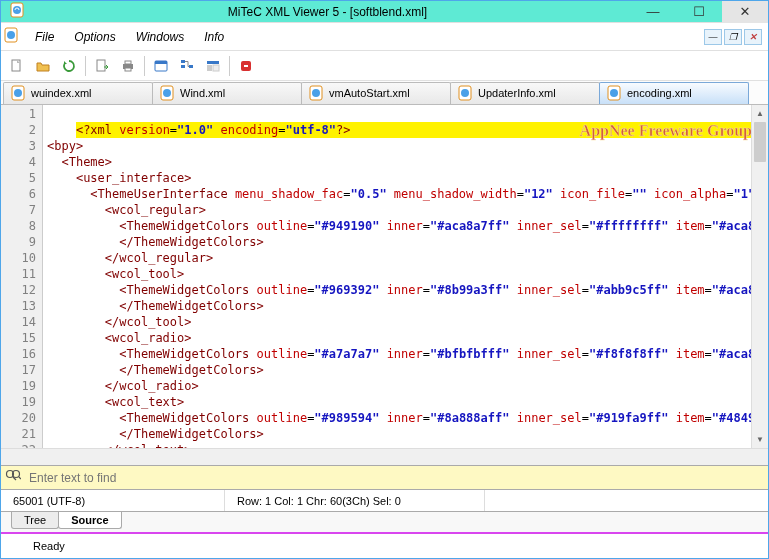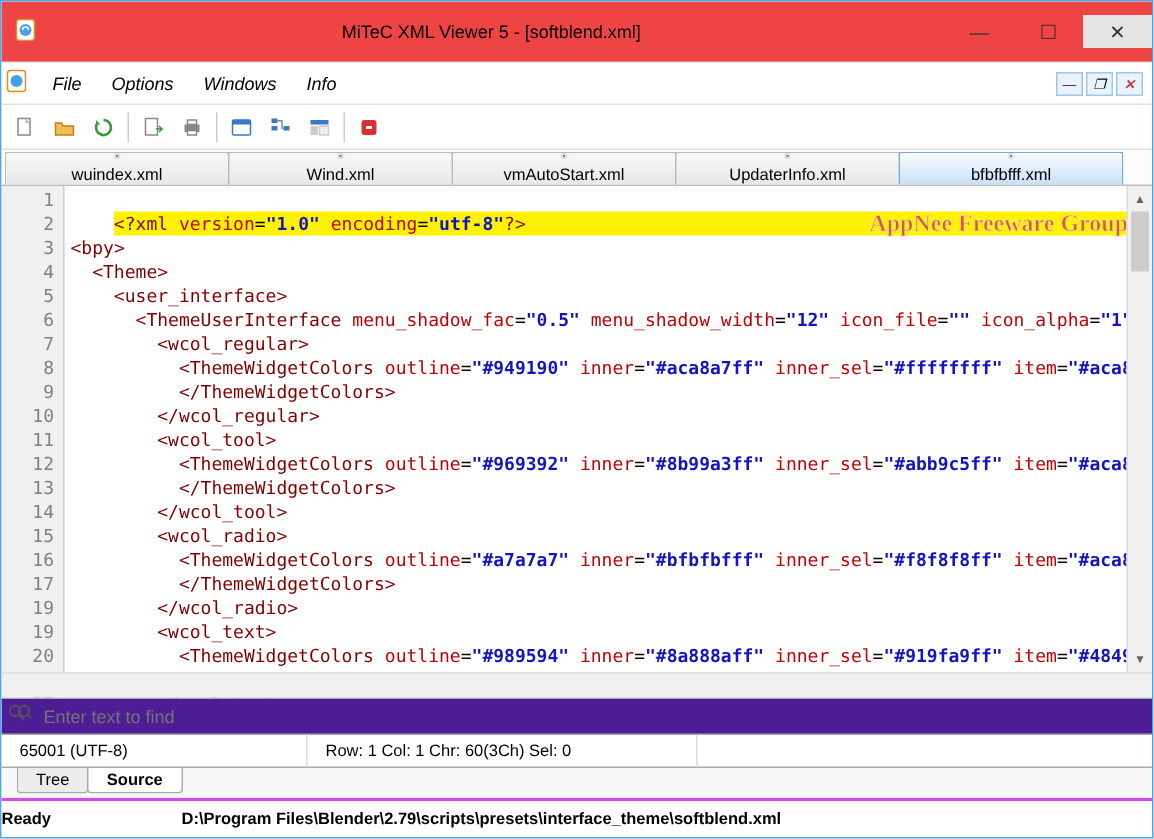--- a/index.html
+++ b/index.html
@@ -1,52 +1,52 @@
 <!DOCTYPE html>
 <html><head>
 <meta charset="utf-8">
 <style>
 * { margin: 0; padding: 0; box-sizing: border-box; }
 body { font-family: "Segoe UI", Arial, sans-serif; font-size: 12px; background: #fff; width: 769px; height: 559px; overflow: hidden; border: 1px solid #4ea6ea; display: flex; flex-direction: column; }
-.titlebar { height: 41px; background: #ef4444; display: flex; align-items: center; border-bottom: 1px solid #e0e0e0; }
+.titlebar { height: 22px; background: #5eead4; display: flex; align-items: center; border-bottom: 1px solid #e0e0e0; }
 .titlebar .icon { margin-left: 8px; }
 .titlebar .title { flex: 1; text-align: center; font-size: 12px; color: #000; }
 .winbtns { display: flex; }
 .winbtn { width: 46px; height: 22px; display: flex; align-items: center; justify-content: center; font-size: 13px; color: #333; }
 .winbtn.close { background: #e5e5e5; }
 .menubar { height: 28px; display: flex; align-items: center; padding: 0 2px; background: #fff; border-bottom: 1px solid #e0e0e0; font-style: italic; }
 .menubar .icon { margin-right: 6px; }
 .menubar .menuitem { padding: 4px 10px; font-size: 12px; color: #000; }
 .mdi-btns { margin-left: auto; display: flex; gap: 2px; padding-right: 4px; }
 .mdi-btn { width: 18px; height: 16px; border: 1px solid #9cc8e8; background: #e8f3fb; display: flex; align-items: center; justify-content: center; font-size: 9px; }
 .mdi-btn.x { background: #e8f3fb; color: #c04040; font-weight: bold; }
 .toolbar { height: 30px; display: flex; align-items: center; padding: 2px 4px; gap: 2px; background: #fff; border-bottom: 1px solid #e0e0e0; }
 .tbtn { width: 24px; height: 24px; display: flex; align-items: center; justify-content: center; border-radius: 2px; }
 .tsep { width: 1px; height: 20px; background: #ccc; margin: 0 2px; }
 .tabs { height: 24px; display: flex; align-items: center; padding: 0 2px; gap: 0; background: #fcfcfc; border-bottom: 1px solid #bbb; }
-.tab { width: 150px; height: 22px; border: 1px solid #bbb; border-bottom: none; background: linear-gradient(#f8f8f8,#e8e8e8); display: flex; align-items: center; padding: 0 6px; gap: 5px; font-size: 11px; margin-right: -1px; border-radius: 2px 2px 0 0; flex-direction: column; }
+.tab { width: 150px; height: 22px; border: 1px solid #bbb; border-bottom: none; background: linear-gradient(#f8f8f8,#e8e8e8); display: flex; align-items: center; padding: 0 6px; gap: 5px; font-size: 11px; margin-right: -1px; border-radius: 2px 2px 0 0; }
 .tab.active { background: linear-gradient(#f8fbff,#c8e0f8); border-color: #7aa8d8; }
 .editor-wrap { flex: 1; display: flex; overflow: hidden; position: relative; border-bottom: 1px solid #aaa; }
 .gutter { width: 42px; background: #f0f0f0; border-right: 1px solid #ccc; color: #808080; font-family: Consolas, monospace; font-size: 12px; text-align: right; padding: 1px 6px 0 0; line-height: 16px; }
 .code { flex: 1; font-family: Consolas, monospace; font-size: 12px; line-height: 16px; white-space: pre; overflow: hidden; padding: 1px 0 0 4px; position: relative; }
 .code .hl { background: #fff200; display: inline-block; width: calc(100% - 4px); }
 .watermark { position: absolute; right: 12px; top: 18px; font-family: "Comic Sans MS", cursive; font-size: 16px; font-weight: bold; color: #c44; -webkit-text-stroke: 0.5px #f8e0a0; opacity: 0.85; pointer-events: none; }
 .scroll-v { position: absolute; right: 0; top: 0; width: 17px; bottom: 17px; background: #f0f0f0; border-left: 1px solid #ddd; }
 .scroll-v .thumb { position: absolute; left: 2px; right: 2px; top: 17px; height: 40px; background: #cdcdcd; border-radius: 1px; }
 .scroll-v .arr { position: absolute; left: 0; right: 0; height: 17px; display: flex; align-items: center; justify-content: center; font-size: 8px; color: #666; }
 .scroll-h { position: absolute; left: 0; right: 0; bottom: 0; height: 17px; background: #f0f0f0; border-top: 1px solid #ddd; }
-.searchbar { height: 24px; border-bottom: 1px solid #aaa; display: flex; align-items: center; padding: 0 4px; gap: 6px; background: #4c1d95; }
+.searchbar { height: 24px; border-bottom: 1px solid #aaa; display: flex; align-items: center; padding: 0 4px; gap: 6px; background: #fef9c3; }
 .searchbar input { flex: 1; border: none; outline: none; font-size: 12px; color: #888; background: transparent; padding-left: 2px;}
 .statusbar { height: 22px; border-bottom: 1px solid #aaa; display: flex; align-items: center; font-size: 11px; background: #fff; }
 .statusbar .cell { padding: 0 12px; height: 100%; display: flex; align-items: center; border-right: 1px solid #ddd; }
 .bottom-tabs { height: 22px; display: flex; align-items: flex-start; padding-left: 10px; background: #f8f8f8; border-bottom: 2px solid #d946ef; }
 .btab { padding: 2px 12px; font-size: 11px; border: 1px solid #aaa; border-top: none; background: #ececec; margin-right: -1px; border-radius: 0 0 3px 3px; }
 .btab.active { background: #fff; font-weight: bold; }
 .footer { height: 24px; display: flex; align-items: center; font-size: 11px; background: #fff; }
-.footer .cell { padding: 0 0; font-weight: bold; }
+.footer .cell { padding: 0 32px; }
 .pun { color: #800000; }
 .tag { color: #800000; }
 .attr { color: #c00000; }
 .str { color: #1515c0; font-weight: bold; }
 .doc-icon { width: 16px; height: 16px; }
 svg.tb-svg { width: 16px; height: 16px; }
 </style>
 </head>
 <body>
 
@@ -174,21 +174,21 @@
         <rect x="2" y="1" width="12" height="14" rx="2" fill="#fff" stroke="#e09020"></rect>
         <circle cx="8" cy="8" r="4" fill="#4aa0e8"></circle>
       </svg>
       <span>UpdaterInfo.xml</span>
     </div>
     <div class="tab active">
       <svg class="doc-icon" viewBox="0 0 16 16">
         <rect x="2" y="1" width="12" height="14" rx="2" fill="#fff" stroke="#e09020"></rect>
         <circle cx="8" cy="8" r="4" fill="#4aa0e8"></circle>
       </svg>
-      <span>bfbfbfff.xml</span>
+      <span>encoding.xml</span>
     </div>
   </div>
 
 <div class="editor-wrap">
   <div class="gutter" id="gutter">
       <div>1</div>
       <div>2</div>
       <div>3</div>
       <div>4</div>
       <div>5</div>
@@ -225,25 +225,24 @@
   <span><svg width="16" height="14" viewBox="0 0 16 14">
         <circle cx="5" cy="5" r="3.5" fill="none" stroke="#555" stroke-width="1.2"></circle>
         <line x1="8" y1="8" x2="11" y2="11" stroke="#555" stroke-width="1.2"></line>
         <circle cx="11" cy="5" r="3.5" fill="none" stroke="#555" stroke-width="1.2"></circle>
         <line x1="14" y1="8" x2="16" y2="10" stroke="#555" stroke-width="1.2"></line>
       </svg></span>
   <input type="text" placeholder="Enter text to find" style="">
 </div>
 
 <div class="statusbar">
-  <div class="cell" style="width:204px">65001 (UTF-8)</div>
+  <div class="cell" style="width:224px">65001 (UTF-8)</div>
   <div class="cell" style="width:260px">Row: 1   Col: 1   Chr: 60(3Ch)   Sel: 0</div>
 </div>
 
 <div class="bottom-tabs">
   <div class="btab">Tree</div>
   <div class="btab active">Source</div>
 </div>
 
 <div class="footer">
   <div class="cell" style="width:120px">Ready</div>
-  <div class="cell">D:\Program Files\Blender\2.79\scripts\presets\interface_theme\softblend.xml</div>
 </div>
 
 </body></html>

